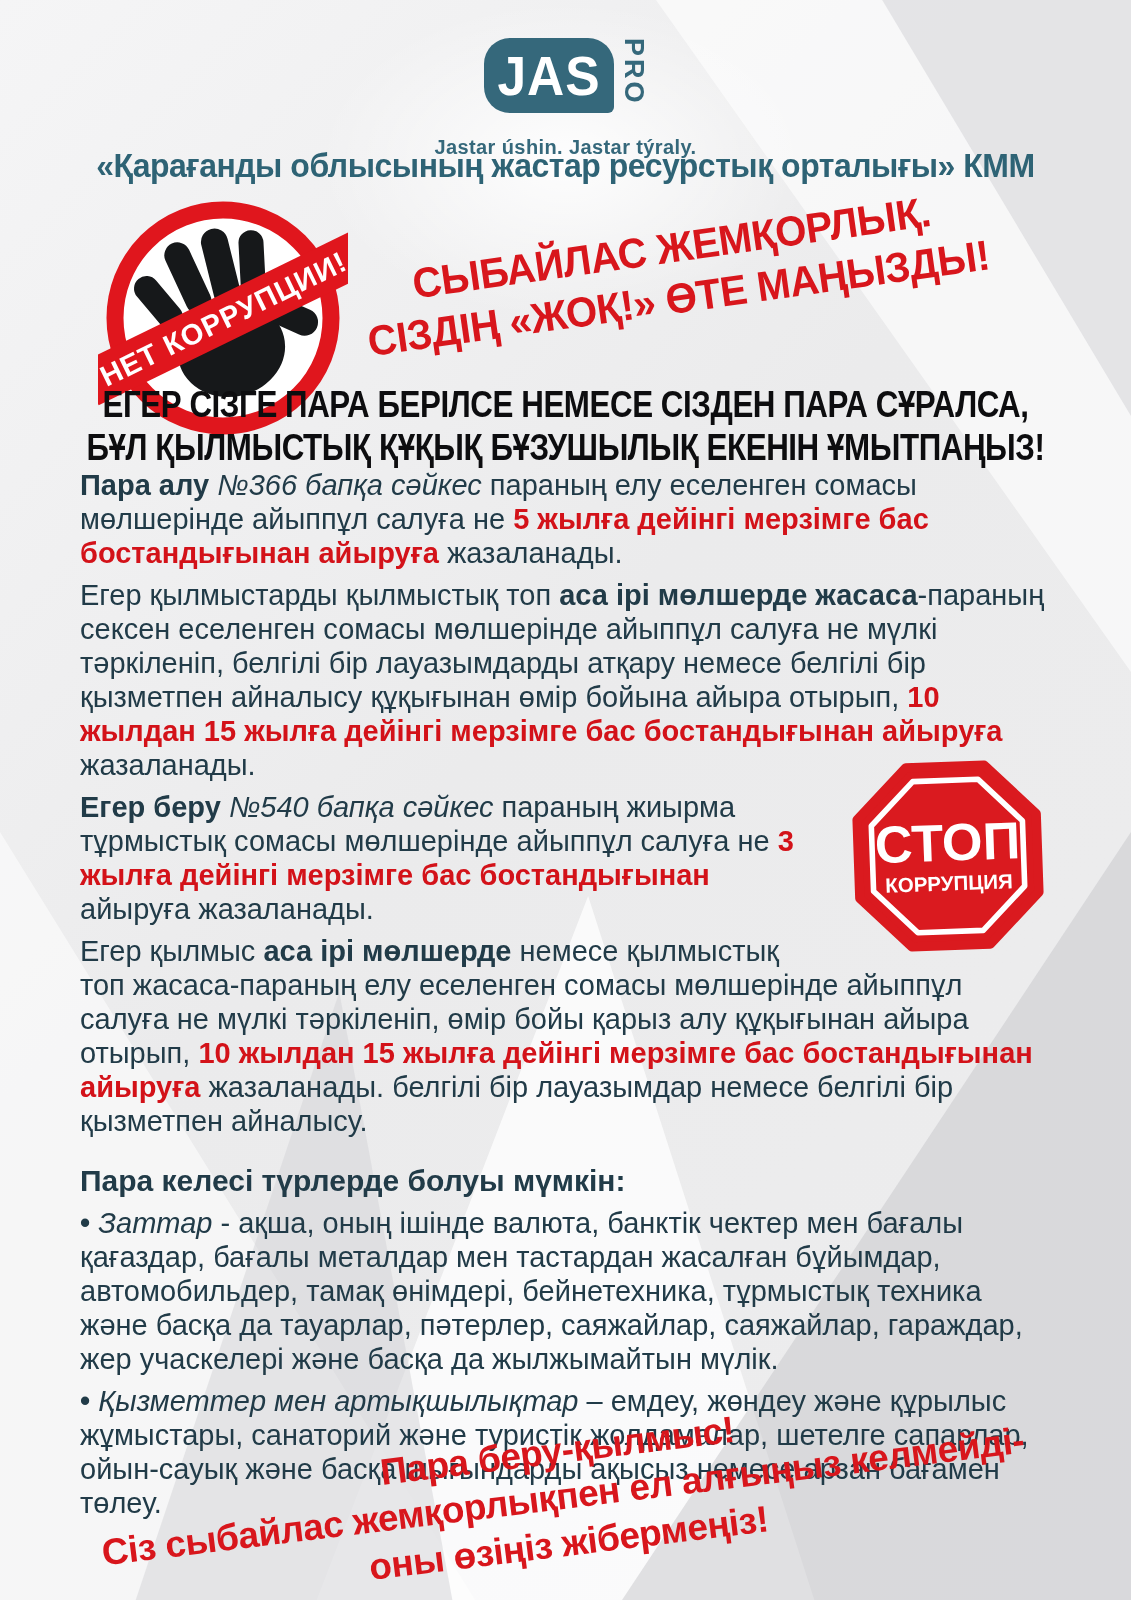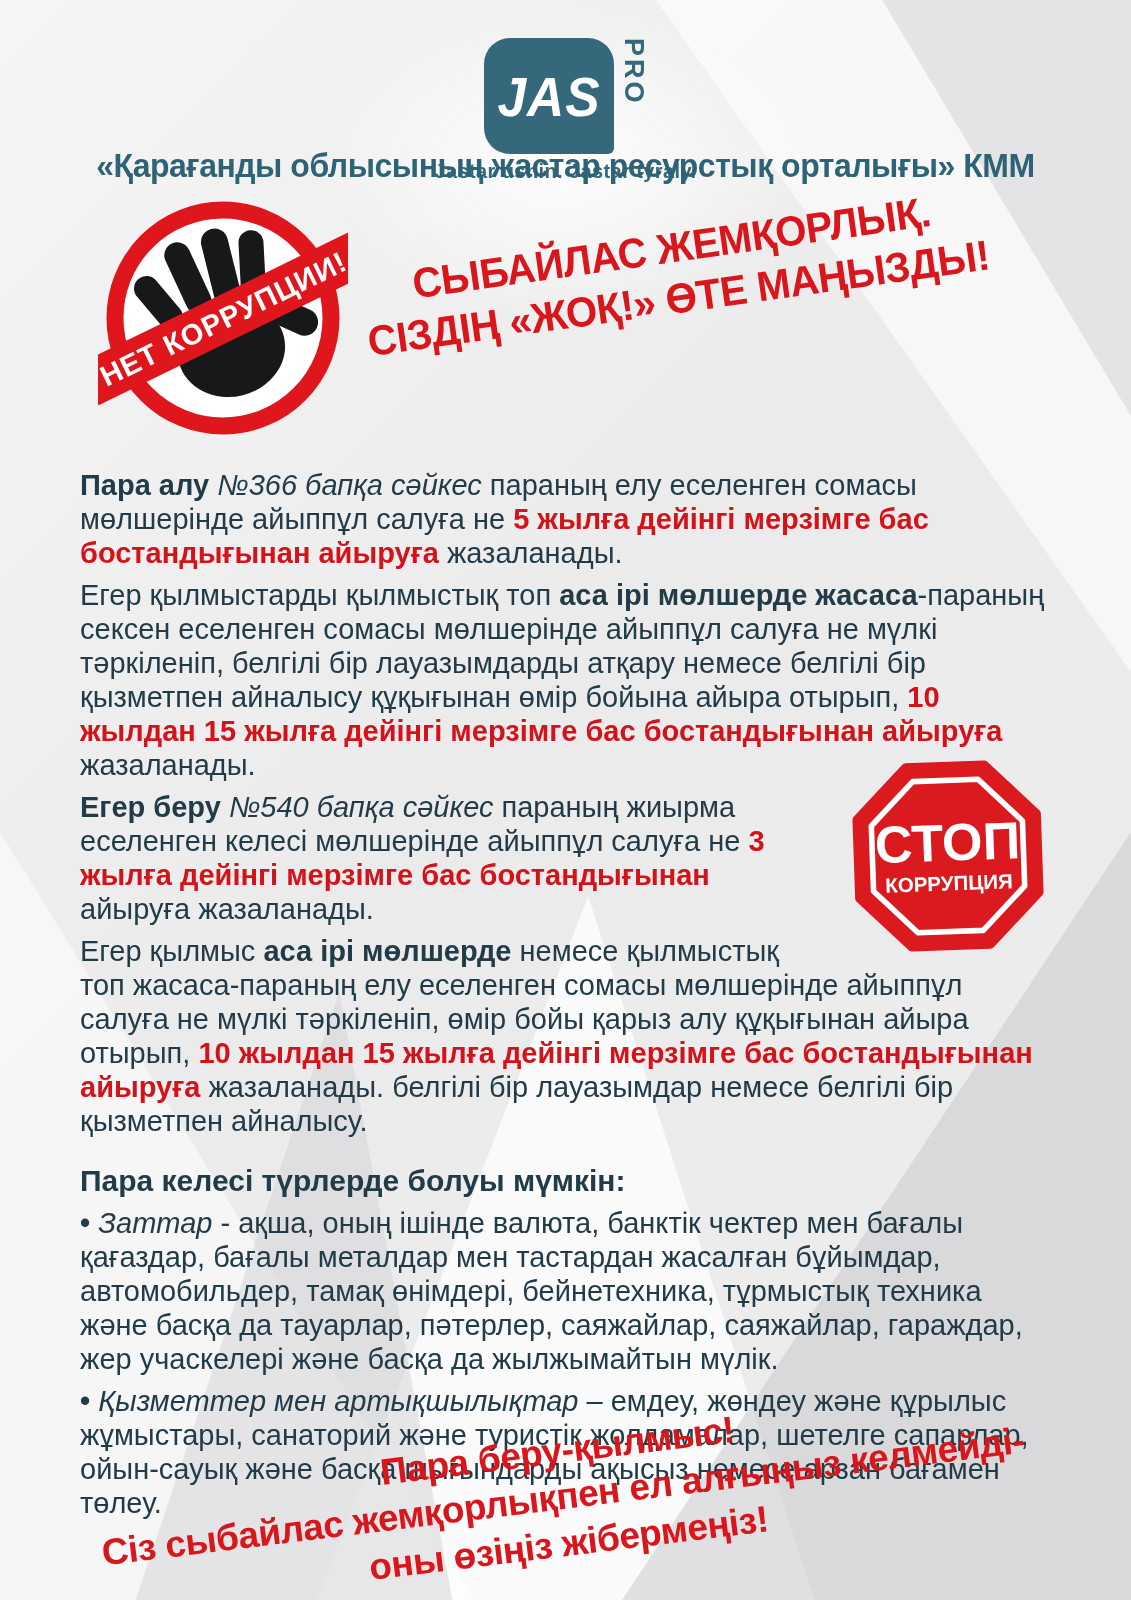--- a/index.html
+++ b/index.html
@@ -17,22 +17,22 @@
   .sh3{clip-path:polygon(0 52%,0 100%,42% 100%);background:rgba(255,255,255,.55);}
   .sh4{clip-path:polygon(28% 100%,52% 56%,72% 100%);background:rgba(255,255,255,.75);}
   .sh5{clip-path:polygon(55% 100%,100% 52%,100% 100%);background:rgba(198,198,201,.5);}
   .sh6{clip-path:polygon(12% 100%,30% 62%,40% 100%);background:rgba(214,214,216,.55);}
   .glow{position:absolute;left:315px;top:0;width:500px;height:320px;
     background:radial-gradient(ellipse at center,rgba(255,255,255,.9),rgba(255,255,255,0) 70%);}
 
   
   .logo{position:absolute;left:0;top:38px;width:100%;display:flex;flex-direction:column;align-items:center;}
   .logo-row{display:flex;align-items:flex-start;}
-  .logo-box{width:130px;height:116px;background:#35687b;border-radius:26px 26px 6px 26px;
-    display:flex;align-items:center;justify-content:center;font-style:italic;}
+  .logo-box{width:130px;height:75px;background:#35687b;border-radius:26px 26px 6px 26px;
+    display:flex;align-items:center;justify-content:center;}
   .logo-box span{color:#fff;font-weight:bold;font-size:56px;letter-spacing:1px;transform:scaleX(.92);}
   .logo-pro{writing-mode:vertical-rl;color:#35687b;font-weight:bold;font-size:27px;
     letter-spacing:3px;margin-left:6px;line-height:1;height:92px;}
   .logo-tagline{margin-top:6px;color:#35687b;font-weight:bold;font-size:20px;letter-spacing:.4px;}
 
   
   .org-title{position:absolute;top:146px;left:0;width:100%;text-align:center;
     color:#2e6375;font-weight:bold;font-size:34px;transform:scaleX(.94);letter-spacing:-.5px;}
 
   
@@ -108,37 +108,41 @@
       <rect x="-25" y="103" width="300" height="46" fill="#e0161d"></rect>
       <text x="125" y="136" text-anchor="middle" fill="#ffffff" font-size="29" font-weight="bold" font-family="Liberation Sans, DejaVu Sans, sans-serif" letter-spacing="1">НЕТ КОРРУПЦИИ!</text>
     </g>
   </svg>
 
   <div class="banner">
     <div>СЫБАЙЛАС ЖЕМҚОРЛЫҚ.</div>
     <div>СІЗДІҢ «ЖОҚ!» ӨТЕ МАҢЫЗДЫ!</div>
   </div>
 
+  <div class="warning">
+    <div>ЕГЕР СІЗГЕ ПАРА БЕРІЛСЕ НЕМЕСЕ СІЗДЕН ПАРА СҰРАЛСА,</div>
+    <div>БҰЛ ҚЫЛМЫСТЫҚ ҚҰҚЫҚ БҰЗУШЫЛЫҚ ЕКЕНІН ҰМЫТПАҢЫЗ!</div>
+  </div>
 
   <div class="bodycol">
 
     <p><span class="b">Пара алу</span><span class="i"> №366 бапқа сәйкес </span><span> параның елу еселенген сомасы мөлшерінде айыппұл салуға не </span><span class="red">5 жылға дейінгі мерзімге бас бостандығынан айыруға</span><span> жазаланады.</span></p>
 
     <p><span>Егер қылмыстарды қылмыстық топ </span><span class="b">аса ірі мөлшерде жасаса</span><span>-параның сексен еселенген сомасы мөлшерінде айыппұл салуға не мүлкі тәркіленіп, белгілі бір лауазымдарды атқару немесе белгілі бір қызметпен айналысу құқығынан өмір бойына айыра отырып, </span><span class="red">10 жылдан 15 жылға дейінгі мерзімге бас бостандығынан айыруға</span><span> жазаланады.</span></p>
 
     <div class="stop-float">
       <svg width="232" height="196" viewBox="0 0 210 210">
         <path d="M63 9 L147 9 L201 63 L201 147 L147 201 L63 201 L9 147 L9 63 Z" fill="#da1a1f" stroke="#da1a1f" stroke-width="10" stroke-linejoin="round"></path>
         <path d="M70 24 L140 24 L186 70 L186 140 L140 186 L70 186 L24 140 L24 70 Z" fill="none" stroke="#ffffff" stroke-width="6" stroke-linejoin="round"></path>
         <text x="105" y="110" text-anchor="middle" fill="#ffffff" font-size="56" font-weight="bold" font-family="Liberation Sans, DejaVu Sans, sans-serif">СТОП</text>
         <text x="105" y="142" text-anchor="middle" fill="#ffffff" font-size="22" font-weight="bold" font-family="Liberation Sans, DejaVu Sans, sans-serif">КОРРУПЦИЯ</text>
       </svg>
     </div>
 
-    <p><span class="b">Егер беру</span><span class="i"> №540 бапқа сәйкес </span><span> параның жиырма еселенген келесі мөлшерінде айыппұл салуға не </span><span class="red">3 жылға дейінгі мерзімге бас бостандығынан</span><span> айыруға жазаланады.</span></p>
+    <p><span class="b">Егер беру</span><span class="i"> №540 бапқа сәйкес </span><span> параның жиырма тұрмыстық сомасы мөлшерінде айыппұл салуға не </span><span class="red">3 жылға дейінгі мерзімге бас бостандығынан</span><span> айыруға жазаланады.</span></p>
 
     <p><span>Егер қылмыс </span><span class="b">аса ірі мөлшерде</span><span> немесе қылмыстық топ жасаса-параның елу еселенген сомасы мөлшерінде айыппұл салуға не мүлкі тәркіленіп, өмір бойы қарыз алу құқығынан айыра отырып, </span><span class="red">10 жылдан 15 жылға дейінгі мерзімге бас бостандығынан айыруға</span><span> жазаланады. белгілі бір лауазымдар немесе белгілі бір қызметпен айналысу.</span></p>
 
     <p class="list-head">Пара келесі түрлерде болуы мүмкін:</p>
 
     <p class="bullet"><span class="dot">•</span>&nbsp;<span class="bi">Заттар</span><span> - </span><span>ақша, оның ішінде валюта, банктік чектер мен бағалы қағаздар, бағалы металдар мен тастардан жасалған бұйымдар, автомобильдер, тамақ өнімдері, бейнетехника, тұрмыстық техника және басқа да тауарлар, пәтерлер, саяжайлар, саяжайлар, гараждар, жер учаскелері және басқа да жылжымайтын мүлік.</span></p>
 
     <p class="bullet"><span class="dot">•</span>&nbsp;<span class="bi">Қызметтер мен артықшылықтар</span><span> – </span><span>емдеу, жөндеу және құрылыс жұмыстары, санаторий және туристік жолдамалар, шетелге сапарлар, ойын-сауық және басқа шығындарды ақысыз немесе арзан бағамен төлеу.</span></p>
 
   </div>

